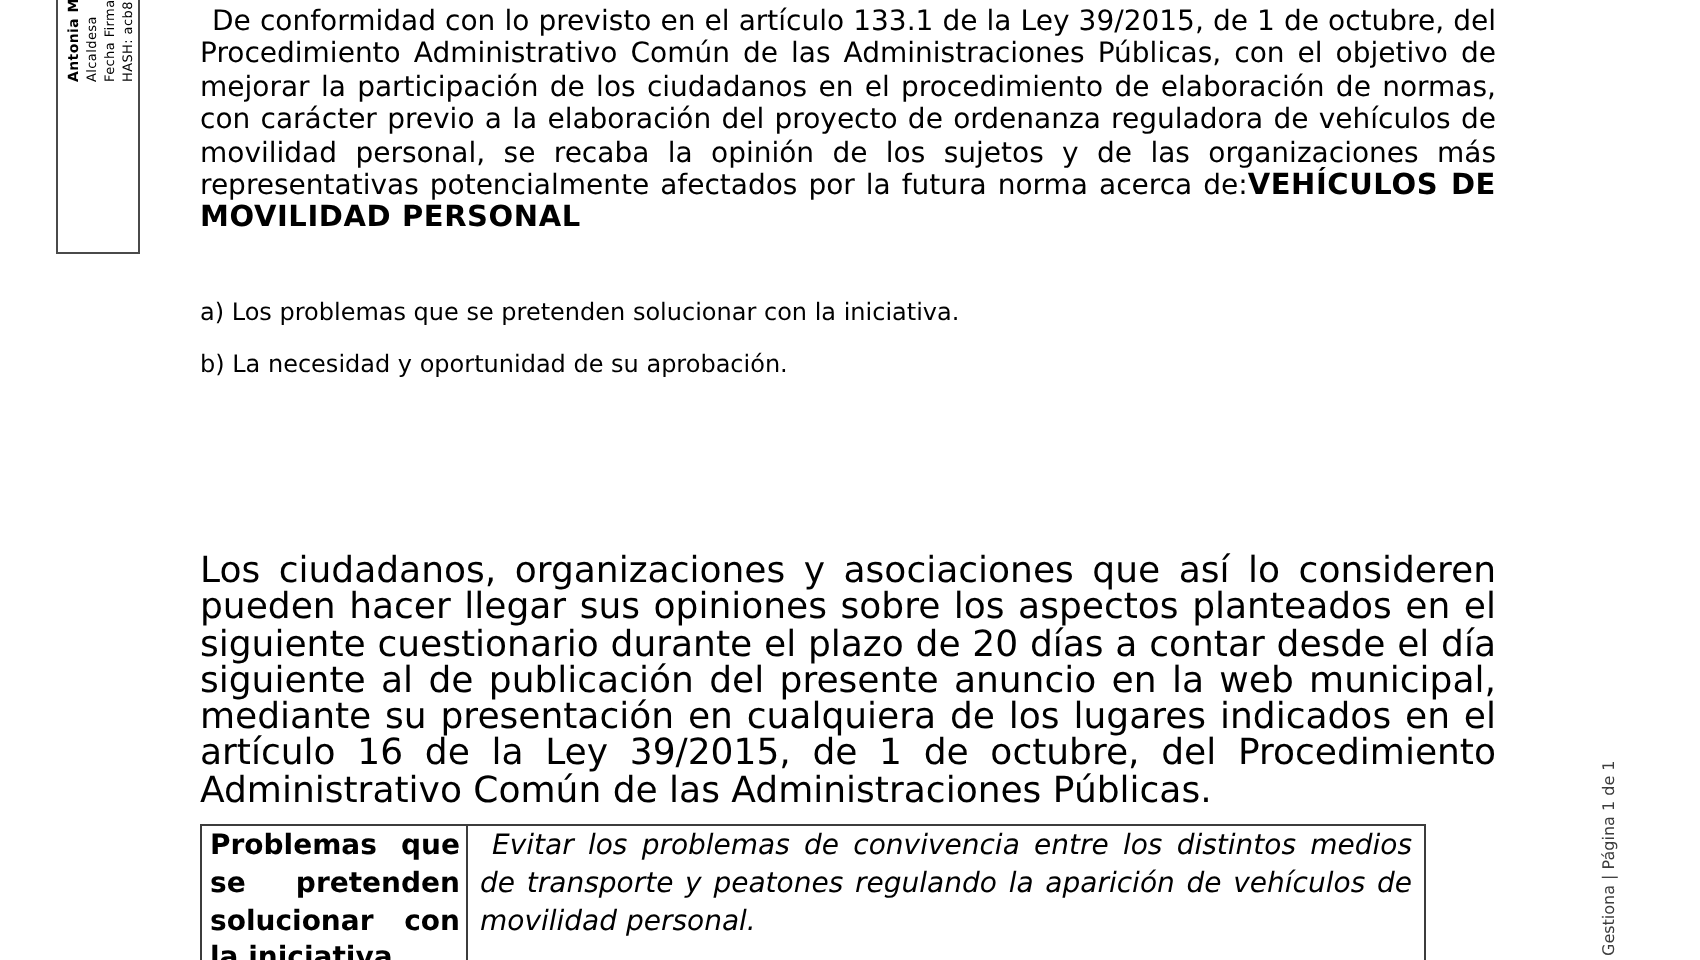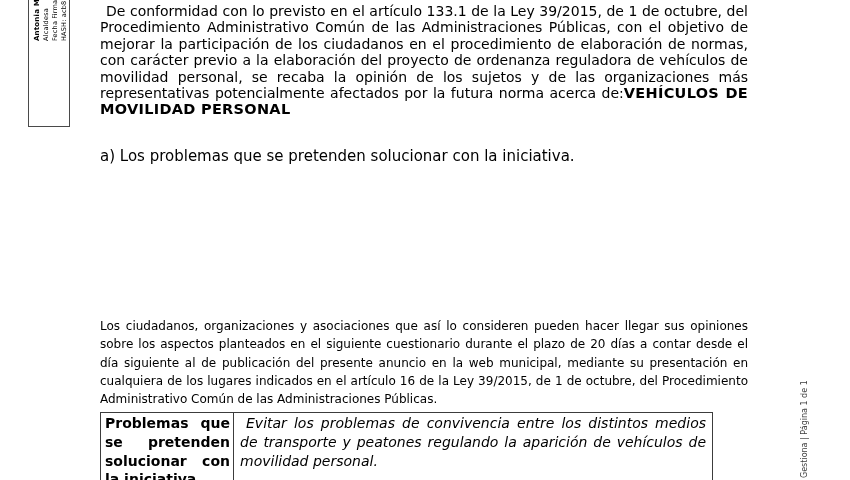--- a/index.html
+++ b/index.html
@@ -33,25 +33,25 @@
   
   .main { position: absolute; left: 100px; top: 0; width: 648px; height: 400px; text-decoration: underline; }
   .para { text-align: justify; }
   .intro {
     position: absolute; top: 3px; left: 0; width: 648px;
     font-size: 14px; line-height: 16.4px; text-indent: 6px;
   }
   .intro b { font-size: 14.5px; letter-spacing: .3px; }
 
   .points { position: absolute; top: 148px; left: 0; width: 648px; }
-  .point-item { font-size: 15px; line-height: 16px; margin-bottom: 10px; }
+  .point-item { font-size: 12px; line-height: 16px; margin-bottom: 10px; }
 
   .body2 {
     position: absolute; top: 277px; left: 0; width: 648px;
-    font-size: 12px; line-height: 18.3px; margin-top: 40px;
+    font-size: 18px; line-height: 18.3px;
   }
 
   
   .anno-table { position: absolute; top: 412px; left: 0; border-collapse: collapse; }
   .anno-table td {
     border: 1px solid #3c3c3c;
     vertical-align: top;
     font-size: 14px; line-height: 18.8px;
   }
   td.cell-label { width: 133px; font-weight: bold; text-align: justify; padding: 1px 3px 1px 4px; }
@@ -79,20 +79,21 @@
     <div class="stamp-line">HASH: acb8</div>
   </div>
 </div>
 
 <div class="main">
 
   <p class="para intro"><span>De conformidad con lo previsto en el artículo 133.1 de la Ley 39/2015, de 1 de octubre, del Procedimiento Administrativo Común de las Administraciones Públicas, con el objetivo de mejorar la participación de los ciudadanos en el procedimiento de elaboración de normas, con carácter previo a la elaboración del proyecto de ordenanza reguladora de vehículos de movilidad personal, se recaba la opinión de los sujetos y de las organizaciones más representativas potencialmente afectados por la futura norma acerca de:</span><b>VEHÍCULOS DE MOVILIDAD PERSONAL</b></p>
 
   <div class="points">
     <div class="point-item">a) Los problemas que se pretenden solucionar con la iniciativa.</div>
+    <div class="point-item">b) La necesidad y oportunidad de su aprobación.</div>
   </div>
 
   <p class="para body2">Los ciudadanos, organizaciones y asociaciones que así lo consideren pueden hacer llegar sus opiniones sobre los aspectos planteados en el siguiente cuestionario durante el plazo de 20 días a contar desde el día siguiente al de publicación del presente anuncio en la web municipal, mediante su presentación en cualquiera de los lugares indicados en el artículo 16 de la Ley 39/2015, de 1 de octubre, del Procedimiento Administrativo Común de las Administraciones Públicas.</p>
 
   <table class="anno-table">
     <tbody>
       <tr>
         <td class="cell-label">Problemas que se pretenden solucionar con la iniciativa</td>
         <td class="cell-value">Evitar los problemas de convivencia entre los distintos medios de transporte y peatones regulando la aparición de vehículos de movilidad personal.</td>
       </tr>

